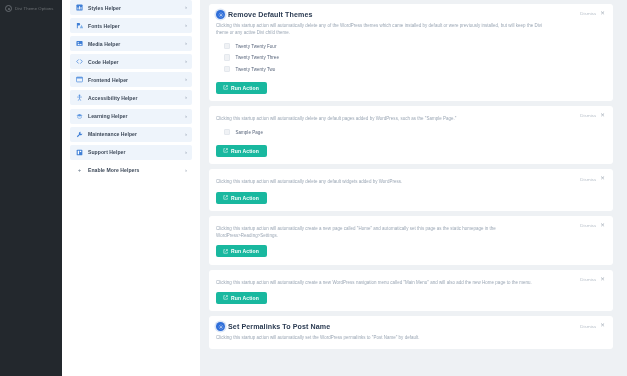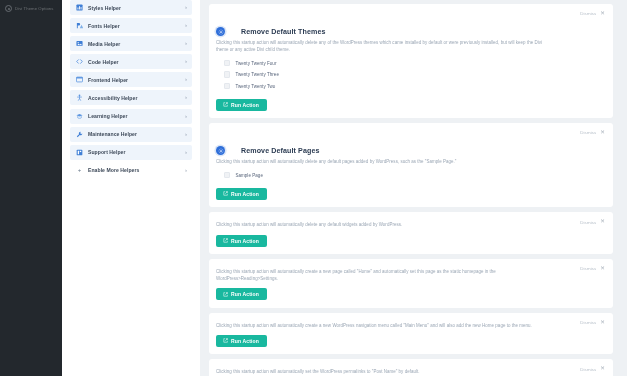--- a/index.html
+++ b/index.html
@@ -90,21 +90,21 @@
     position: relative;
   }
   .card {
     background: #ffffff;
     border-radius: 3px;
     margin-bottom: 5px;
     padding: 6px 8px 7px 7px;
     position: relative;
   }
   .card-head {
-    display: flex; align-items: center; gap: 16px; margin-top: 17px;
+    display: flex; align-items: center; gap: 3px;
   }
   .badge-icon {
     width: 9px; height: 9px; flex: 0 0 9px;
     border-radius: 50%;
     background: #2e6ed9;
     display: flex; align-items: center; justify-content: center;
     box-shadow: 0 0 0 1.6px #dbe6f7;
   }
   .badge-icon svg { display: block; }
   .card-title {
@@ -333,110 +333,110 @@
               <path d="M6 2H2.5v11.5H14V10" stroke="#fff" stroke-width="1.7" fill="none"></path>
               <path d="M9 2h5v5" stroke="#fff" stroke-width="1.7" fill="none"></path>
               <path d="M14 2L7.5 8.5" stroke="#fff" stroke-width="1.7" fill="none"></path>
             </svg>
         </span>
         <span>Run Action</span>
       </button>
     </div>
 
     <div class="card">
+      <div class="dismiss">
+        <span class="dismiss-label">Dismiss</span>
+        <span class="dismiss-x">✕</span>
+      </div>
+      <div class="card-desc">Clicking this startup action will automatically delete any default pages added by WordPress, such as the "Sample Page."</div>
+      <div class="check-list">
+        <div class="check-row">
+          <span class="check-box"></span>
+          <span class="check-label">Sample Page</span>
+        </div>
+      </div>
+      <button class="run-btn">
+        <span class="ra-icon">
+          <svg width="5" height="5" viewBox="0 0 16 16">
+              <path d="M6 2H2.5v11.5H14V10" stroke="#fff" stroke-width="1.7" fill="none"></path>
+              <path d="M9 2h5v5" stroke="#fff" stroke-width="1.7" fill="none"></path>
+              <path d="M14 2L7.5 8.5" stroke="#fff" stroke-width="1.7" fill="none"></path>
+            </svg>
+        </span>
+        <span>Run Action</span>
+      </button>
+    </div>
+
+    <div class="card tight">
+      <div class="dismiss">
+        <span class="dismiss-label">Dismiss</span>
+        <span class="dismiss-x">✕</span>
+      </div>
+      <div class="card-desc">Clicking this startup action will automatically delete any default widgets added by WordPress.</div>
+      <button class="run-btn">
+        <span class="ra-icon">
+          <svg width="5" height="5" viewBox="0 0 16 16">
+              <path d="M6 2H2.5v11.5H14V10" stroke="#fff" stroke-width="1.7" fill="none"></path>
+              <path d="M9 2h5v5" stroke="#fff" stroke-width="1.7" fill="none"></path>
+              <path d="M14 2L7.5 8.5" stroke="#fff" stroke-width="1.7" fill="none"></path>
+            </svg>
+        </span>
+        <span>Run Action</span>
+      </button>
+    </div>
+
+    <div class="card tight">
+      <div class="dismiss">
+        <span class="dismiss-label">Dismiss</span>
+        <span class="dismiss-x">✕</span>
+      </div>
+      <div class="card-desc">Clicking this startup action will automatically create a new page called "Home" and automatically set this page as the static homepage in the WordPress&gt;Reading&gt;Settings.</div>
+      <button class="run-btn">
+        <span class="ra-icon">
+          <svg width="5" height="5" viewBox="0 0 16 16">
+              <path d="M6 2H2.5v11.5H14V10" stroke="#fff" stroke-width="1.7" fill="none"></path>
+              <path d="M9 2h5v5" stroke="#fff" stroke-width="1.7" fill="none"></path>
+              <path d="M14 2L7.5 8.5" stroke="#fff" stroke-width="1.7" fill="none"></path>
+            </svg>
+        </span>
+        <span>Run Action</span>
+      </button>
+    </div>
+
+    <div class="card tight">
+      <div class="dismiss">
+        <span class="dismiss-label">Dismiss</span>
+        <span class="dismiss-x">✕</span>
+      </div>
+      <div class="card-desc">Clicking this startup action will automatically create a new WordPress navigation menu called "Main Menu" and will also add the new Home page to the menu.</div>
+      <button class="run-btn">
+        <span class="ra-icon">
+          <svg width="5" height="5" viewBox="0 0 16 16">
+              <path d="M6 2H2.5v11.5H14V10" stroke="#fff" stroke-width="1.7" fill="none"></path>
+              <path d="M9 2h5v5" stroke="#fff" stroke-width="1.7" fill="none"></path>
+              <path d="M14 2L7.5 8.5" stroke="#fff" stroke-width="1.7" fill="none"></path>
+            </svg>
+        </span>
+        <span>Run Action</span>
+      </button>
+    </div>
+
+    <div class="card tight">
       <div class="card-head">
         <span class="badge-icon">
           <svg width="6" height="6" viewBox="0 0 16 16">
               <circle cx="8" cy="8" r="7" fill="#2e6ed9"></circle>
               <circle cx="8" cy="8" r="2.3" fill="#fff"></circle>
               <g stroke="#fff" stroke-width="1.5">
                 <path d="M8 1.5v2M8 12.5v2M1.5 8h2M12.5 8h2M3.4 3.4l1.4 1.4M11.2 11.2l1.4 1.4M12.6 3.4l-1.4 1.4M4.8 11.2l-1.4 1.4"></path>
               </g>
             </svg>
         </span>
-        <span class="card-title">Remove Default Pages</span>
-      </div>
-      <div class="dismiss">
-        <span class="dismiss-label">Dismiss</span>
-        <span class="dismiss-x">✕</span>
-      </div>
-      <div class="card-desc">Clicking this startup action will automatically delete any default pages added by WordPress, such as the "Sample Page."</div>
-      <div class="check-list">
-        <div class="check-row">
-          <span class="check-box"></span>
-          <span class="check-label">Sample Page</span>
-        </div>
-      </div>
-      <button class="run-btn">
-        <span class="ra-icon">
-          <svg width="5" height="5" viewBox="0 0 16 16">
-              <path d="M6 2H2.5v11.5H14V10" stroke="#fff" stroke-width="1.7" fill="none"></path>
-              <path d="M9 2h5v5" stroke="#fff" stroke-width="1.7" fill="none"></path>
-              <path d="M14 2L7.5 8.5" stroke="#fff" stroke-width="1.7" fill="none"></path>
-            </svg>
-        </span>
-        <span>Run Action</span>
-      </button>
-    </div>
-
-    <div class="card tight">
-      <div class="dismiss">
-        <span class="dismiss-label">Dismiss</span>
-        <span class="dismiss-x">✕</span>
-      </div>
-      <div class="card-desc">Clicking this startup action will automatically delete any default widgets added by WordPress.</div>
-      <button class="run-btn">
-        <span class="ra-icon">
-          <svg width="5" height="5" viewBox="0 0 16 16">
-              <path d="M6 2H2.5v11.5H14V10" stroke="#fff" stroke-width="1.7" fill="none"></path>
-              <path d="M9 2h5v5" stroke="#fff" stroke-width="1.7" fill="none"></path>
-              <path d="M14 2L7.5 8.5" stroke="#fff" stroke-width="1.7" fill="none"></path>
-            </svg>
-        </span>
-        <span>Run Action</span>
-      </button>
-    </div>
-
-    <div class="card tight">
-      <div class="dismiss">
-        <span class="dismiss-label">Dismiss</span>
-        <span class="dismiss-x">✕</span>
-      </div>
-      <div class="card-desc">Clicking this startup action will automatically create a new page called "Home" and automatically set this page as the static homepage in the WordPress&gt;Reading&gt;Settings.</div>
-      <button class="run-btn">
-        <span class="ra-icon">
-          <svg width="5" height="5" viewBox="0 0 16 16">
-              <path d="M6 2H2.5v11.5H14V10" stroke="#fff" stroke-width="1.7" fill="none"></path>
-              <path d="M9 2h5v5" stroke="#fff" stroke-width="1.7" fill="none"></path>
-              <path d="M14 2L7.5 8.5" stroke="#fff" stroke-width="1.7" fill="none"></path>
-            </svg>
-        </span>
-        <span>Run Action</span>
-      </button>
-    </div>
-
-    <div class="card tight">
-      <div class="dismiss">
-        <span class="dismiss-label">Dismiss</span>
-        <span class="dismiss-x">✕</span>
-      </div>
-      <div class="card-desc">Clicking this startup action will automatically create a new WordPress navigation menu called "Main Menu" and will also add the new Home page to the menu.</div>
-      <button class="run-btn">
-        <span class="ra-icon">
-          <svg width="5" height="5" viewBox="0 0 16 16">
-              <path d="M6 2H2.5v11.5H14V10" stroke="#fff" stroke-width="1.7" fill="none"></path>
-              <path d="M9 2h5v5" stroke="#fff" stroke-width="1.7" fill="none"></path>
-              <path d="M14 2L7.5 8.5" stroke="#fff" stroke-width="1.7" fill="none"></path>
-            </svg>
-        </span>
-        <span>Run Action</span>
-      </button>
-    </div>
-
-    <div class="card tight">
+        <span class="card-title">Set Permalinks To Post Name</span>
+      </div>
       <div class="dismiss">
         <span class="dismiss-label">Dismiss</span>
         <span class="dismiss-x">✕</span>
       </div>
       <div class="card-desc">Clicking this startup action will automatically set the WordPress permalinks to "Post Name" by default.</div>
     </div>
 
   </div>
 </div>
 

